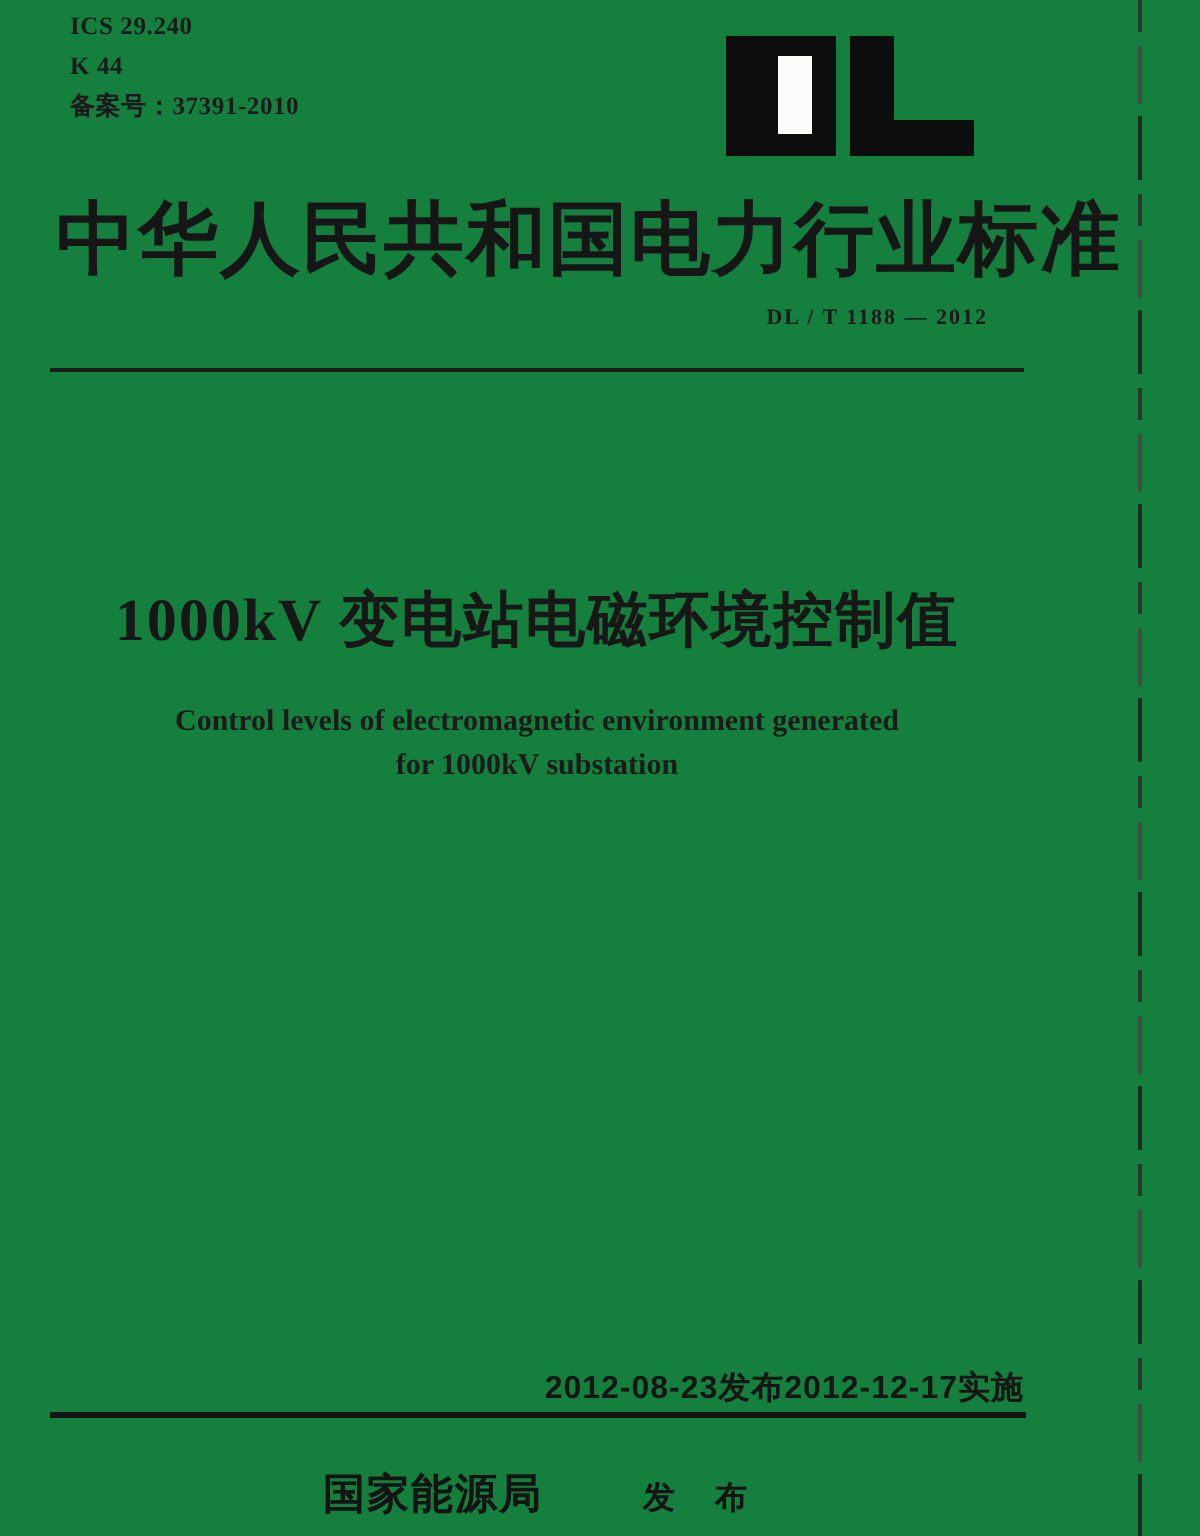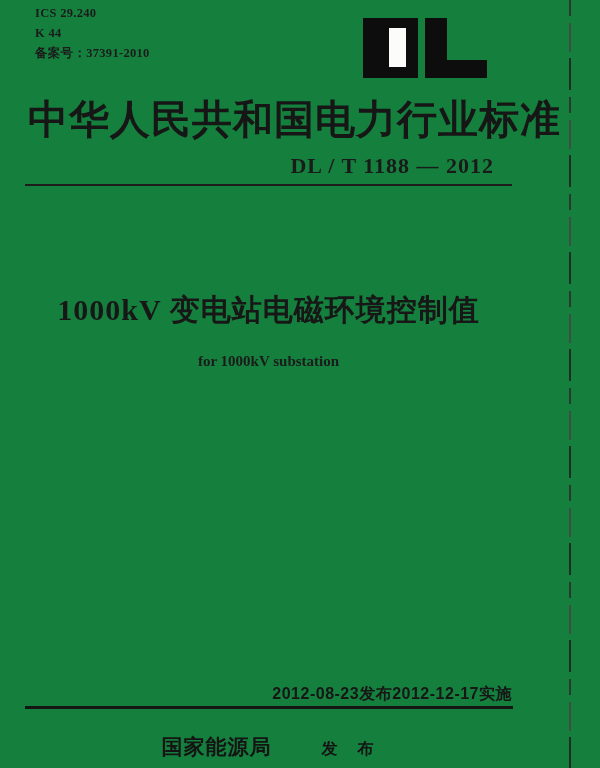--- a/index.html
+++ b/index.html
@@ -45,21 +45,21 @@
     letter-spacing: 1px;
     white-space: nowrap;
     color: #161616;
     text-align: right;
   }
 
   .standard-number {
     position: absolute;
     right: 106px;
     top: 153px;
-    font-size: 22px;
+    font-size: 11px;
     font-weight: bold;
     letter-spacing: 1px;
     color: #1a1a1a;
   }
 
   .header-rule {
     position: absolute;
     left: 25px;
     top: 184px;
     width: 487px;
@@ -155,20 +155,21 @@
 
   <div class="standard-title">中华人民共和国电力行业标准</div>
 
   <div class="standard-number">DL / T 1188 — 2012</div>
 
   <div class="header-rule"></div>
 
   <div class="content-col doc-title-cn">1000kV 变电站电磁环境控制值</div>
 
   <div class="content-col doc-title-en">
+    <div>Control levels of electromagnetic environment generated</div>
     <div>for 1000kV substation</div>
   </div>
 
   <div class="content-col dates-row">
     <span>2012-08-23发布</span>
     <span>2012-12-17实施</span>
   </div>
 
   <div class="footer-rule"></div>
 

